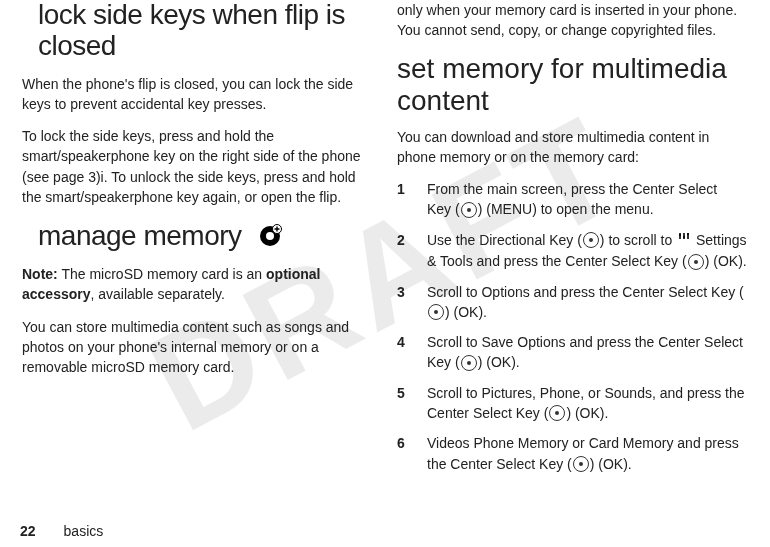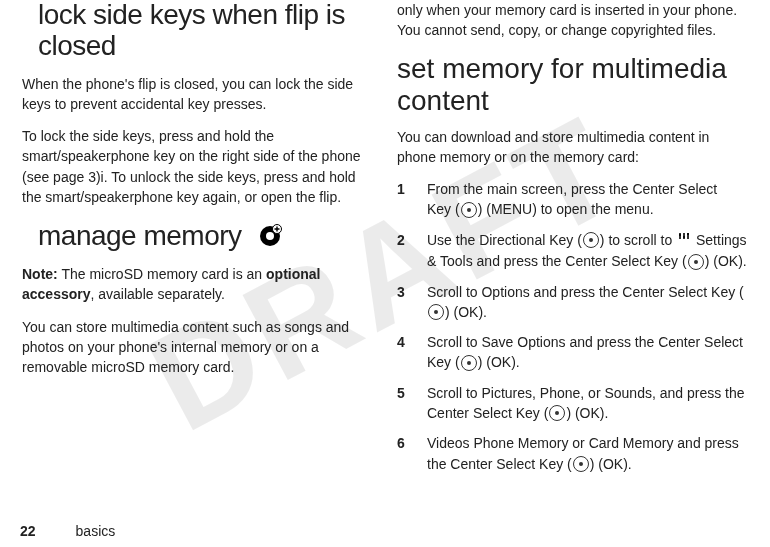--- a/index.html
+++ b/index.html
@@ -116,21 +116,21 @@
   }
   .footer {
     position: absolute;
     bottom: 8px;
     left: 20px;
     font-size: 14px;
     z-index:1;
   }
   .footer .pg {
     font-weight: bold;
-    margin-right: 40px;
+    margin-right: 28px;
   }
   h3.sub {
     font-weight: 300;
     font-size: 28px;
     margin: 4px 0 10px 0;
   }
 </style>
 </head>
 <body>
 

